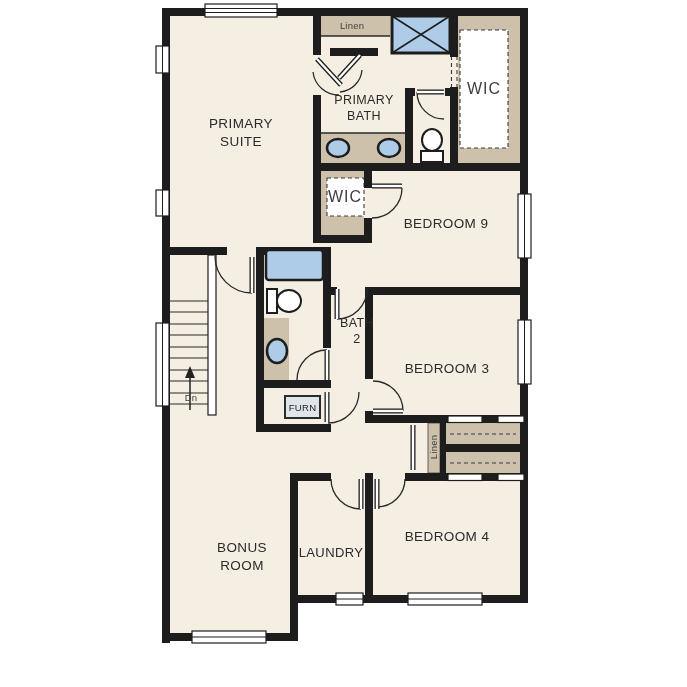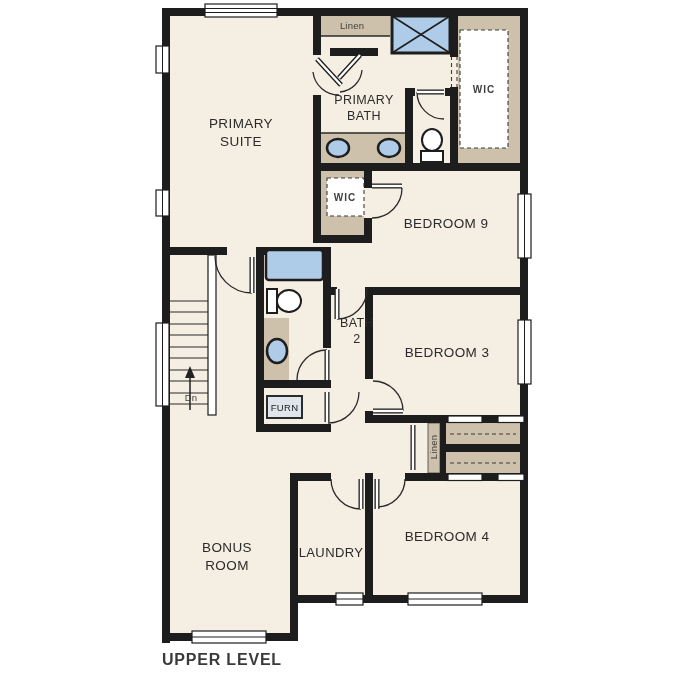--- a/index.html
+++ b/index.html
@@ -22,24 +22,24 @@
   .leaf-w{stroke:#fff;stroke-width:2.4;}
   .dashrect{fill:#fff;stroke:#3a3a3a;stroke-width:1.1;stroke-dasharray:4 3;}
   .dashline{fill:none;stroke:#3a3a3a;stroke-width:1.1;stroke-dasharray:4 3;}
   .tread{stroke:#2a2a2a;stroke-width:1.2;}
   .thin{stroke:#2a2a2a;stroke-width:1.4;}
   .lbl{position:absolute;transform:translate(-50%,-50%);font-weight:normal;font-size:13.5px;
        letter-spacing:.4px;color:var(--text-dark);text-align:center;white-space:pre-line;
        line-height:1.3;}
   .lbl-sm{font-size:13px;}
   .lbl-md{font-size:12.5px;}
-  .lbl-xs{font-weight:bold;font-size:10px;color:var(--text-muted);letter-spacing:1px;}
+  .lbl-xs{font-weight:normal;font-size:16px;color:var(--text-muted);letter-spacing:1px;}
   .lbl-tiny{font-weight:normal;font-size:9.5px;color:var(--text-muted);letter-spacing:.2px;}
   .vertical{transform:translate(-50%,-50%) rotate(-90deg);}
-  .furn-box{position:absolute;left:266px;top:395px;width:33px;height:20px;
+  .furn-box{position:absolute;left:284px;top:395px;width:33px;height:20px;
        background:var(--furn-fill);border:2px solid #2b2b2b;display:flex;align-items:center;
        justify-content:center;font-size:9.5px;color:#222;letter-spacing:.3px;}
   .title{position:absolute;left:162px;top:651px;font-weight:bold;font-size:16px;
        letter-spacing:.8px;color:#3a3a3a;}
 </style>
 </head>
 <body>
 
 <div class="plan">
 <svg width="687" height="687" viewBox="0 0 687 687">
@@ -228,29 +228,28 @@
           <line class="leaf-w" x1="413" y1="425" x2="413" y2="470"></line>
     </g>
   </g>
 </svg>
 
   <div class="lbl" style="left:241px;top:133px">PRIMARY
 SUITE</div>
   <div class="lbl lbl-md" style="left:364px;top:108px">PRIMARY
 BATH</div>
   <div class="lbl" style="left:446px;top:224px">BEDROOM 9</div>
-  <div class="lbl" style="left:447px;top:353px">BEDROOM 3</div>
+  <div class="lbl" style="left:447px;top:369px">BEDROOM 3</div>
   <div class="lbl" style="left:447px;top:537px">BEDROOM 4</div>
-  <div class="lbl" style="left:227px;top:557px">BONUS
+  <div class="lbl" style="left:242px;top:557px">BONUS
 ROOM</div>
   <div class="lbl lbl-sm" style="left:331px;top:553px">LAUNDRY</div>
   <div class="lbl lbl-md" style="left:357px;top:331px">BATH
 2</div>
   <div class="lbl lbl-xs" style="left:484px;top:89px">WIC</div>
   <div class="lbl lbl-xs" style="left:345px;top:197px">WIC</div>
   <div class="lbl lbl-tiny" style="left:352px;top:26px">Linen</div>
   <div class="lbl lbl-tiny vertical" style="left:434px;top:447px">Linen</div>
   <div class="lbl lbl-tiny" style="left:191px;top:398px">Dn</div>
   <div class="furn-box">
     <span>FURN</span>
   </div>
-  <div class="title">UPPER LEVEL</div>
 </div>
 
 </body></html>

